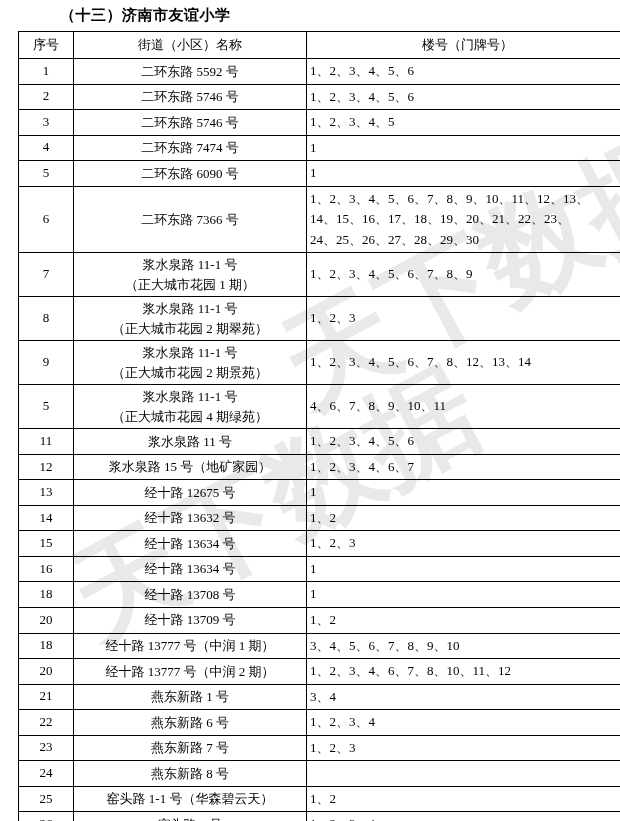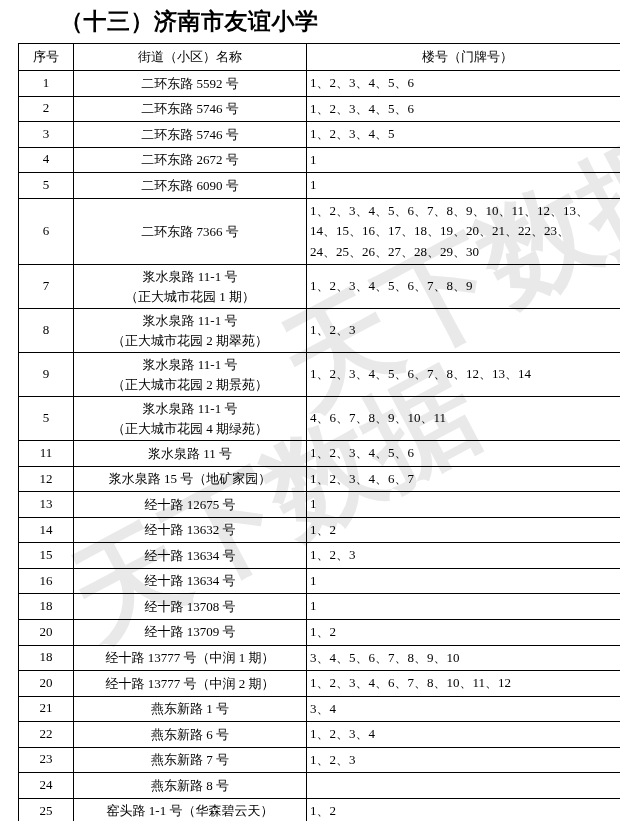--- a/index.html
+++ b/index.html
@@ -39,21 +39,21 @@
     font-weight: bold;
     white-space: nowrap;
     transform: rotate(-28deg);
     user-select: none;
   }
   .wm1 { left: 55px; top: 430px; font-size: 110px; }
   .wm2 { left: 265px; top: 195px; font-size: 112px; }
   .doc-title {
     position: relative;
     z-index: 2;
-    font-size: 23px;
+    font-size: 15px;
     font-weight: bold;
     letter-spacing: 0.5px;
     padding-left: 42px;
     padding-bottom: 6px;
     font-family: "Liberation Serif", "DejaVu Serif", serif;
   }
   table.main {
     position: relative;
     z-index: 2;
     border-collapse: collapse;
@@ -131,21 +131,21 @@
           <td class="c1">
             <span class="sub">二环东路 5746 号</span>
           </td>
           <td class="c2">
             <span class="line">1、2、3、4、5</span>
           </td>
         </tr>
         <tr>
           <td class="c0">4</td>
           <td class="c1">
-            <span class="sub">二环东路 2672 号</span>
+            <span class="sub">二环东路 7474 号</span>
           </td>
           <td class="c2">
             <span class="line">1</span>
           </td>
         </tr>
         <tr>
           <td class="c0">5</td>
           <td class="c1">
             <span class="sub">二环东路 6090 号</span>
           </td>

